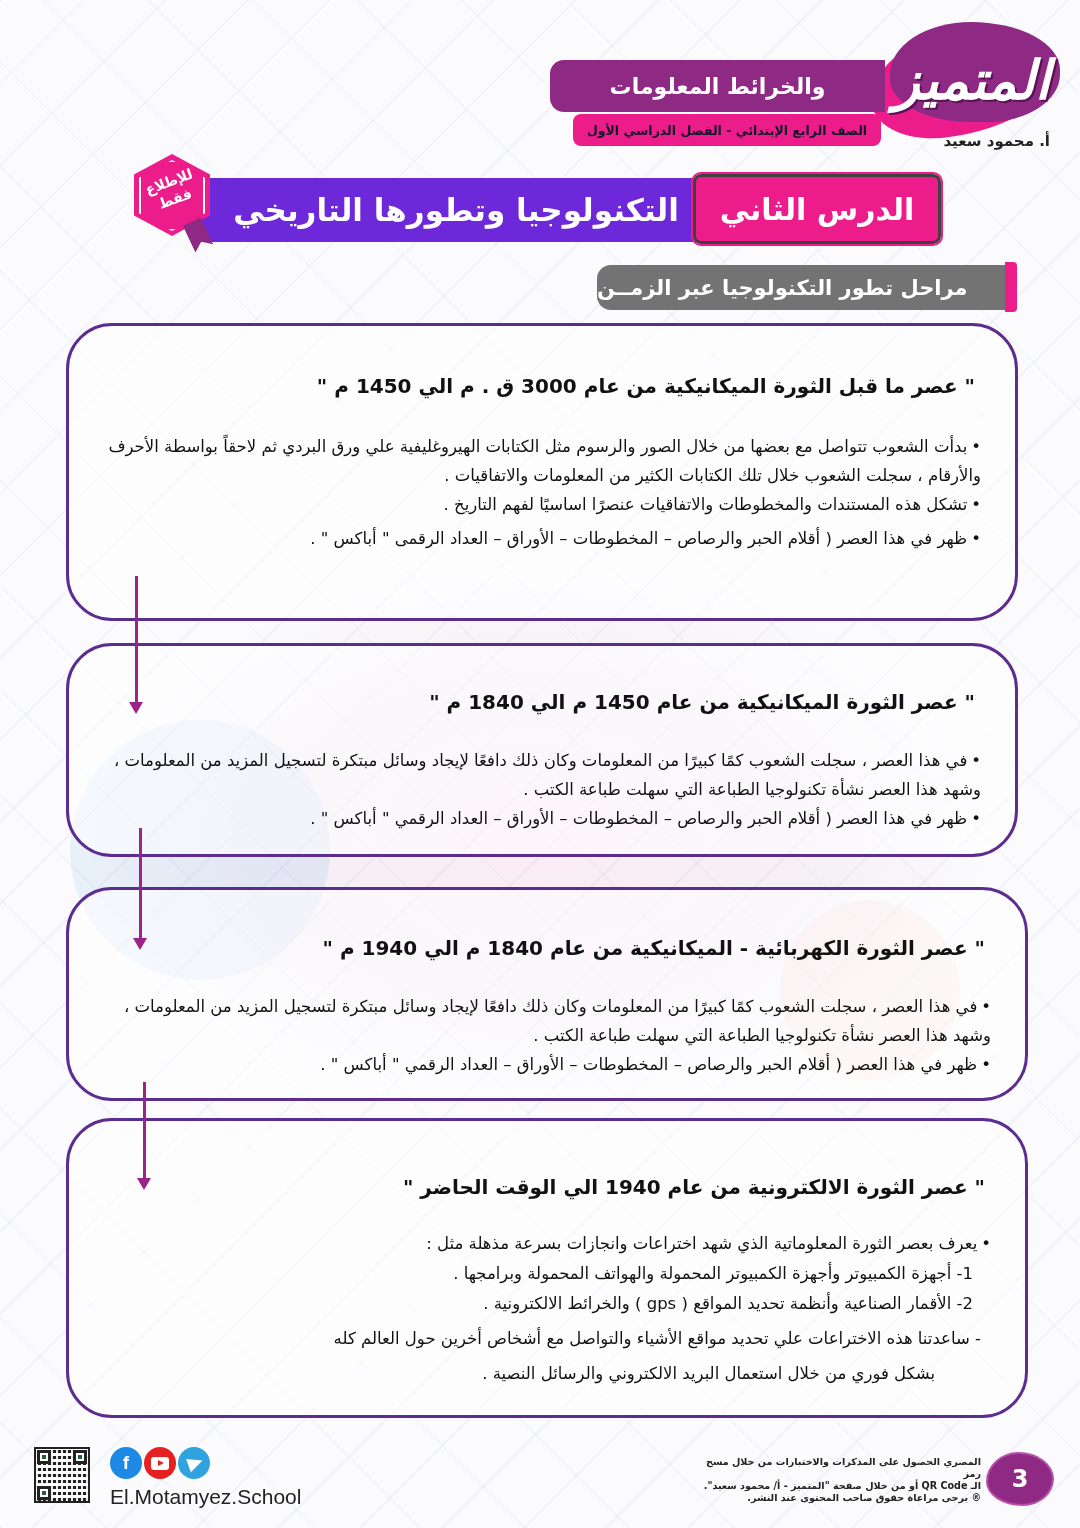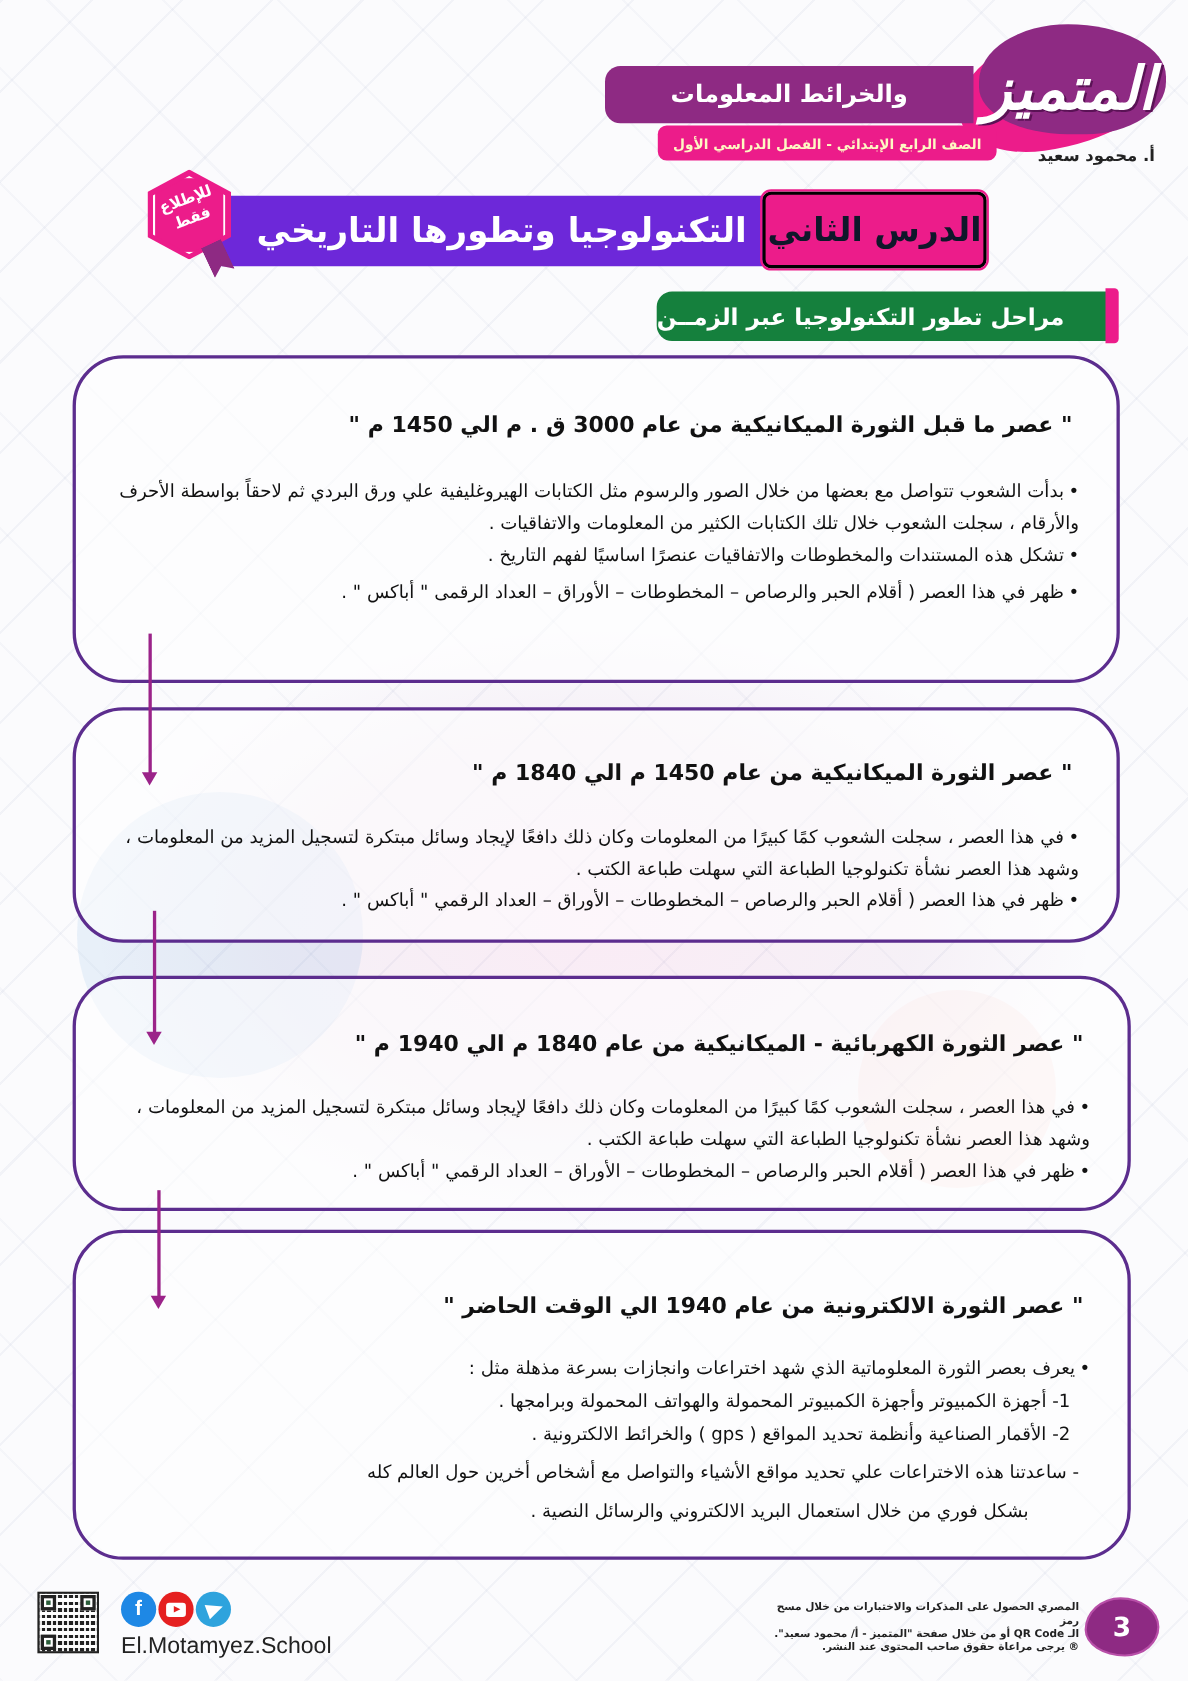--- a/index.html
+++ b/index.html
@@ -22,33 +22,33 @@
     position: absolute; border-radius: 50%; z-index: 0;
   }
   .layer { position: absolute; z-index: 2; }
 
   
   .brand-blob-pink { left: 870px; top: 30px; width: 180px; height: 105px; background: #ec1c8a; border-radius: 55% 45% 60% 40% / 60% 55% 45% 40%; transform: rotate(-8deg); }
   .brand-blob-purple { left: 890px; top: 22px; width: 170px; height: 100px; background: #8e2a83; border-radius: 50% 55% 45% 50% / 55% 50% 50% 45%; }
   .brand-logo { left: 900px; top: 40px; width: 150px; height: 80px; color: #fff; font-family: "DejaVu Serif", serif; font-size: 54px; font-weight: bold; font-style: italic; text-align: center; line-height: 80px; text-shadow: 2px 2px 0 #5a1255; direction: rtl; }
   .brand-author { left: 930px; top: 132px; width: 120px; font-size: 15px; font-weight: bold; color: #222; direction: rtl; text-align: right; }
   .subject-bar { left: 550px; top: 60px; width: 335px; height: 52px; background: #8e2a83; border-radius: 14px 0 0 14px; color: #fff; font-size: 22px; font-weight: bold; display: flex; align-items: center; justify-content: center; direction: rtl; }
-  .grade-bar { left: 573px; top: 114px; width: 308px; height: 32px; background: #ec1c8a; border-radius: 8px; color: #fef9c3; font-size: 12.5px; font-weight: bold; display: flex; align-items: center; justify-content: center; direction: rtl; margin-left: 25px; }
+  .grade-bar { left: 573px; top: 114px; width: 308px; height: 32px; background: #ec1c8a; border-radius: 8px; color: #0f172a; font-size: 12.5px; font-weight: bold; display: flex; align-items: center; justify-content: center; direction: rtl; }
 
   
   .lesson-title-bar { left: 196px; top: 178px; width: 520px; height: 64px; background: #6d28d9; border-radius: 6px 0 0 6px; color: #fff; font-size: 31px; font-weight: bold; display: flex; align-items: center; justify-content: center; direction: rtl; }
-  .lesson-num-box { left: 693px; top: 174px; width: 204px; height: 70px; background: #ec1c8a; border: 3px solid #000000; outline: 2px solid #ec1c8a; border-radius: 8px; color: #0f172a; font-size: 30px; font-weight: bold; display: flex; align-items: center; justify-content: center; direction: rtl; }
+  .lesson-num-box { left: 693px; top: 174px; width: 248px; height: 70px; background: #ec1c8a; border: 3px solid #404040; outline: 2px solid #ec1c8a; border-radius: 8px; color: #ffffff; font-size: 30px; font-weight: bold; display: flex; align-items: center; justify-content: center; direction: rtl; }
   .badge { left: 128px; top: 150px; width: 86px; height: 100px; }
   .badge-hex { position: absolute; left: 6px; top: 4px; width: 76px; height: 82px; background: #ec1c8a; clip-path: polygon(50% 0, 100% 25%, 100% 75%, 50% 100%, 0 75%, 0 25%); }
   .badge-hex-inner { position: absolute; left: 11px; top: 10px; width: 66px; height: 71px; background: #ec1c8a; border: 2px solid #fff; clip-path: polygon(50% 0, 100% 25%, 100% 75%, 50% 100%, 0 75%, 0 25%); }
   .badge-text { position: absolute; left: 6px; top: 22px; width: 76px; color: #fff; font-size: 14px; font-weight: bold; line-height: 18px; text-align: center; transform: rotate(-20deg); direction: rtl; }
   .badge-ribbon { position: absolute; left: 60px; top: 70px; width: 20px; height: 30px; background: #8e2a83; clip-path: polygon(0 0, 100% 0, 100% 100%, 50% 75%, 0 100%); transform: rotate(-25deg); }
 
   
-  .section-bar { left: 597px; top: 265px; width: 410px; height: 45px; background: #15803d; border-radius: 14px 0 0 14px; color: #fff; font-size: 21px; font-weight: bold; display: flex; align-items: center; justify-content: flex-end; padding-right: 28px; direction: rtl; }
+  .section-bar { left: 597px; top: 265px; width: 410px; height: 45px; background: #737373; border-radius: 14px 0 0 14px; color: #fff; font-size: 21px; font-weight: bold; display: flex; align-items: center; justify-content: flex-end; padding-right: 28px; direction: rtl; }
   .section-accent { left: 1005px; top: 262px; width: 12px; height: 50px; background: #ec1c8a; border-radius: 0 4px 4px 0; }
 
   
   .era-box {
     position: absolute; z-index: 2;
     border: 3.5px solid #5c2d8e;
     border-radius: 46px;
     background: rgba(255,255,255,0.55);
     direction: rtl;
     padding: 0 0 0 0;

